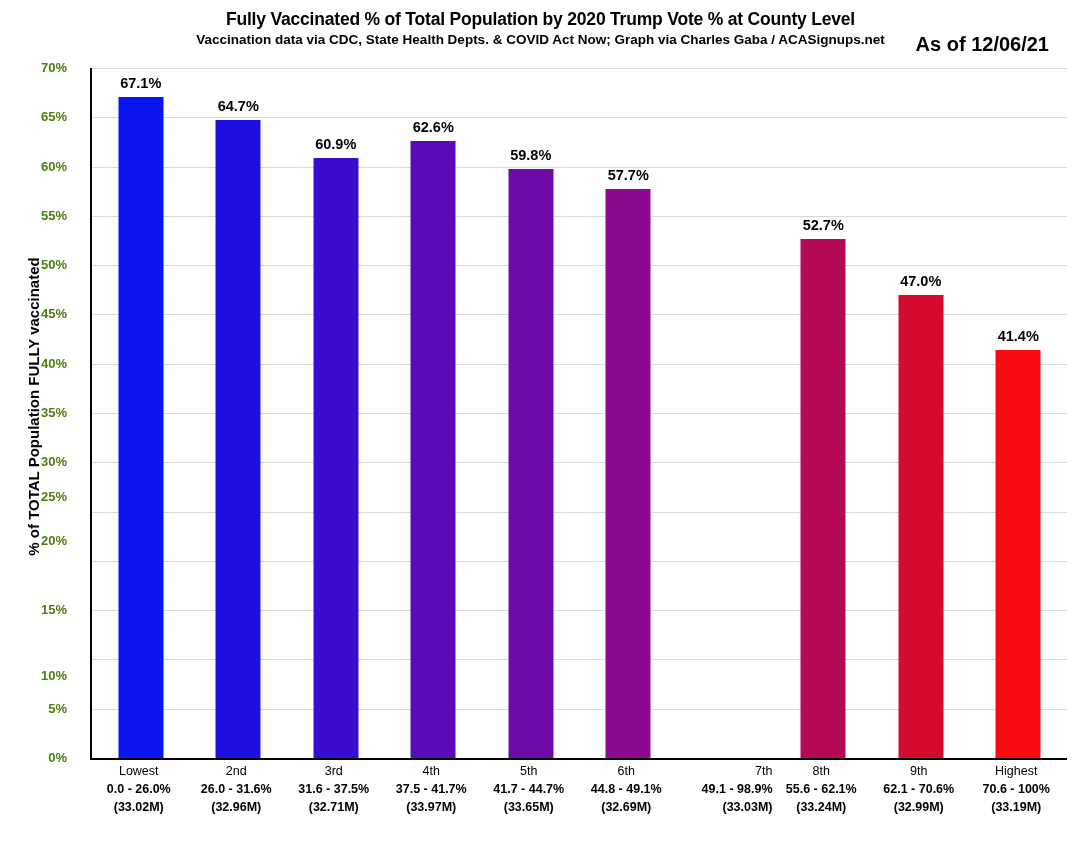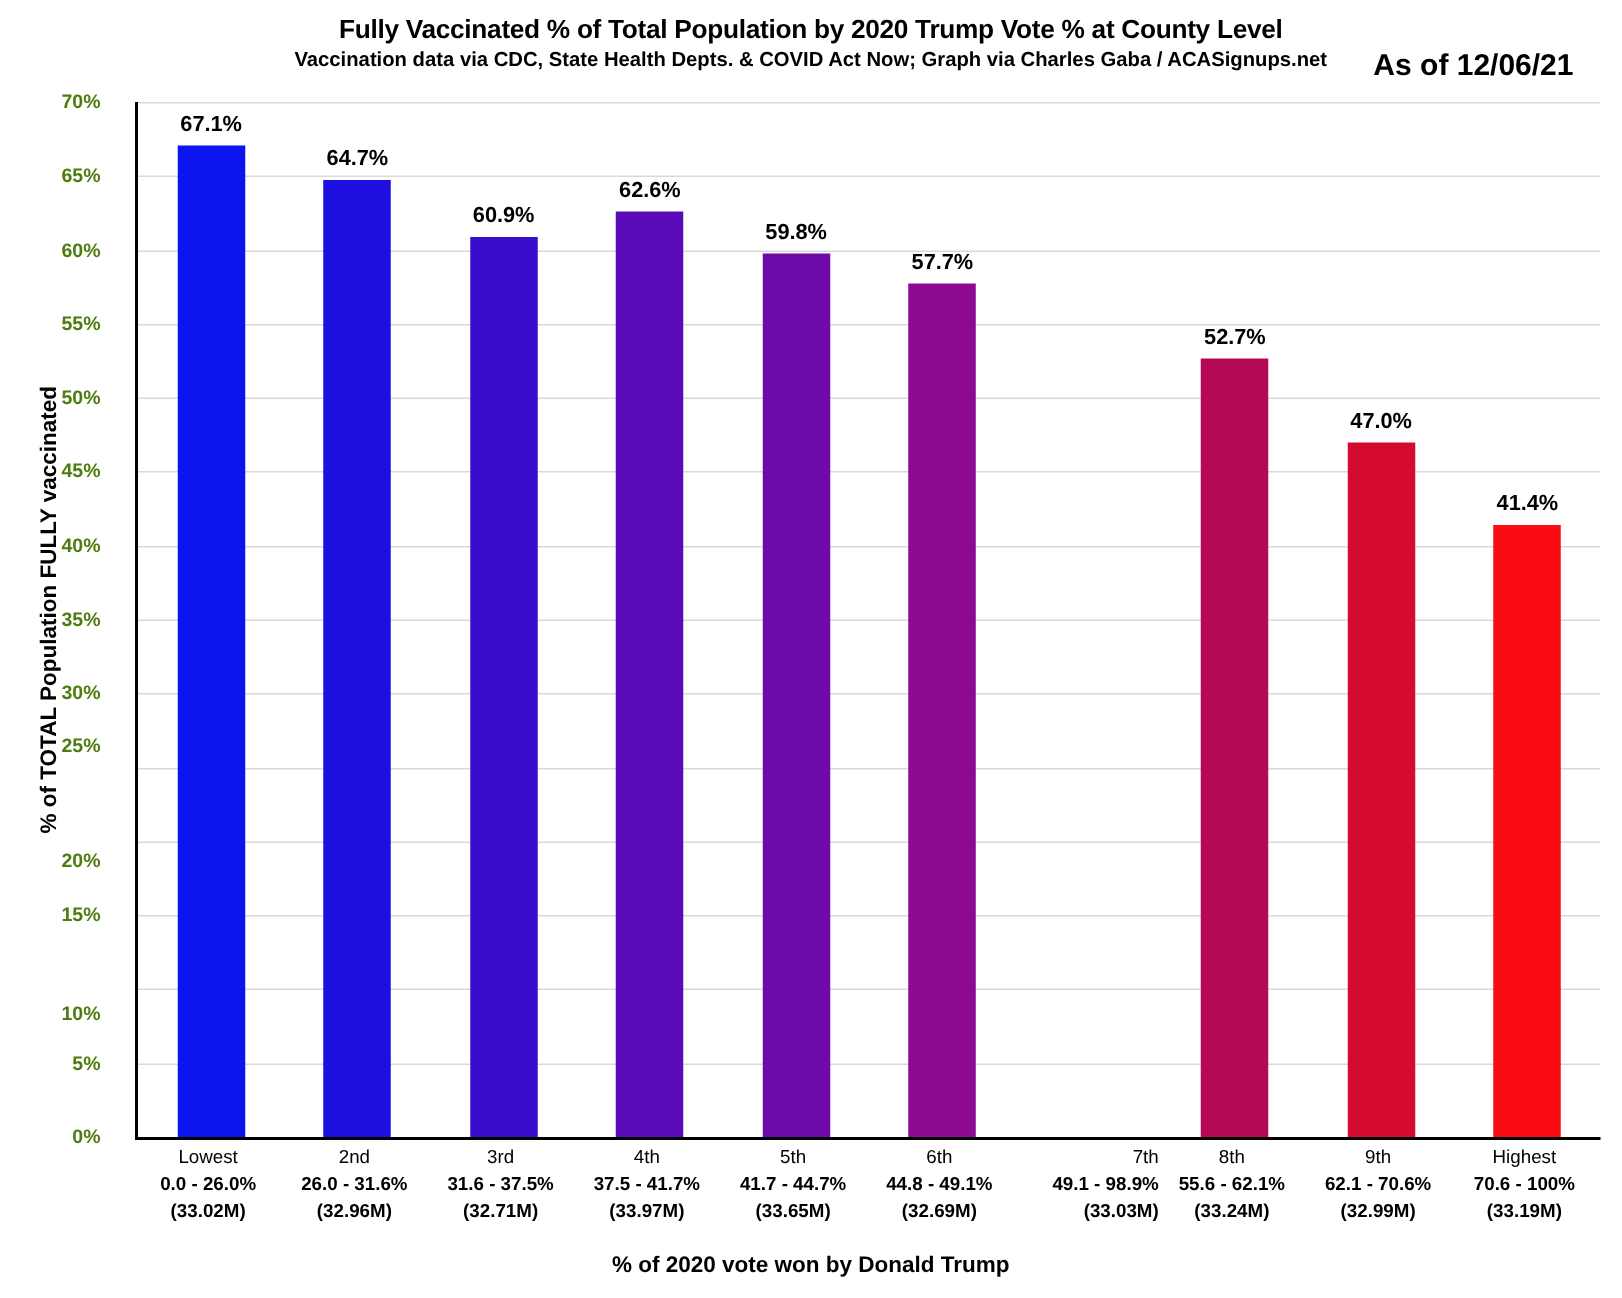--- a/index.html
+++ b/index.html
@@ -142,21 +142,20 @@
 <div id="chart-root">
 
   <div class="title-block">
     <div class="chart-title">Fully Vaccinated % of Total Population by 2020 Trump Vote % at County Level</div>
     <div class="chart-subtitle">Vaccination data via CDC, State Health Depts. &amp; COVID Act Now; Graph via Charles Gaba / ACASignups.net</div>
   </div>
 
   <div class="asof">As of 12/06/21</div>
 
   <div class="ylabel">% of TOTAL Population FULLY vaccinated</div>
-  <div class="xlabel">% of 2020 vote won by Donald Trump</div>
 
   <div id="plot">
       <div class="gridline" style="top: 0px;"></div>
       <div class="ytick-label" style="top: 0px;">70%</div>
       <div class="gridline" style="top: 49.2857px;"></div>
       <div class="ytick-label" style="top: 49.2857px;">65%</div>
       <div class="gridline" style="top: 98.5714px;"></div>
       <div class="ytick-label" style="top: 98.5714px;">60%</div>
       <div class="gridline" style="top: 147.857px;"></div>
       <div class="ytick-label" style="top: 147.857px;">55%</div>
@@ -166,21 +165,21 @@
       <div class="ytick-label" style="top: 246.429px;">45%</div>
       <div class="gridline" style="top: 295.714px;"></div>
       <div class="ytick-label" style="top: 295.714px;">40%</div>
       <div class="gridline" style="top: 345px;"></div>
       <div class="ytick-label" style="top: 345px;">35%</div>
       <div class="gridline" style="top: 394.286px;"></div>
       <div class="ytick-label" style="top: 394.286px;">30%</div>
       <div class="gridline" style="top: 443.571px;"></div>
       <div class="ytick-label" style="top: 419px; margin-top: 10px;">25%</div>
       <div class="gridline" style="top: 492.857px;"></div>
-      <div class="ytick-label" style="top: 506px;">20%</div>
+      <div class="ytick-label" style="top: 473px;">20%</div>
       <div class="gridline" style="top: 542.143px;"></div>
       <div class="ytick-label" style="top: 542.143px;">15%</div>
       <div class="gridline" style="top: 591.429px;"></div>
       <div class="ytick-label" style="top: 608px;">10%</div>
       <div class="gridline" style="top: 640.714px;"></div>
       <div class="ytick-label" style="top: 640.714px;">5%</div>
       <div class="ytick-label" style="top: 690px;">0%</div>
       <div class="bar-slot" style="left: 0px; width: 97.5px;">
         <div class="bar" style="height: 661.414px; background: rgb(11, 21, 240);"></div>
         <div class="bar-value" style="bottom: 667.414px;">67.1%</div>

